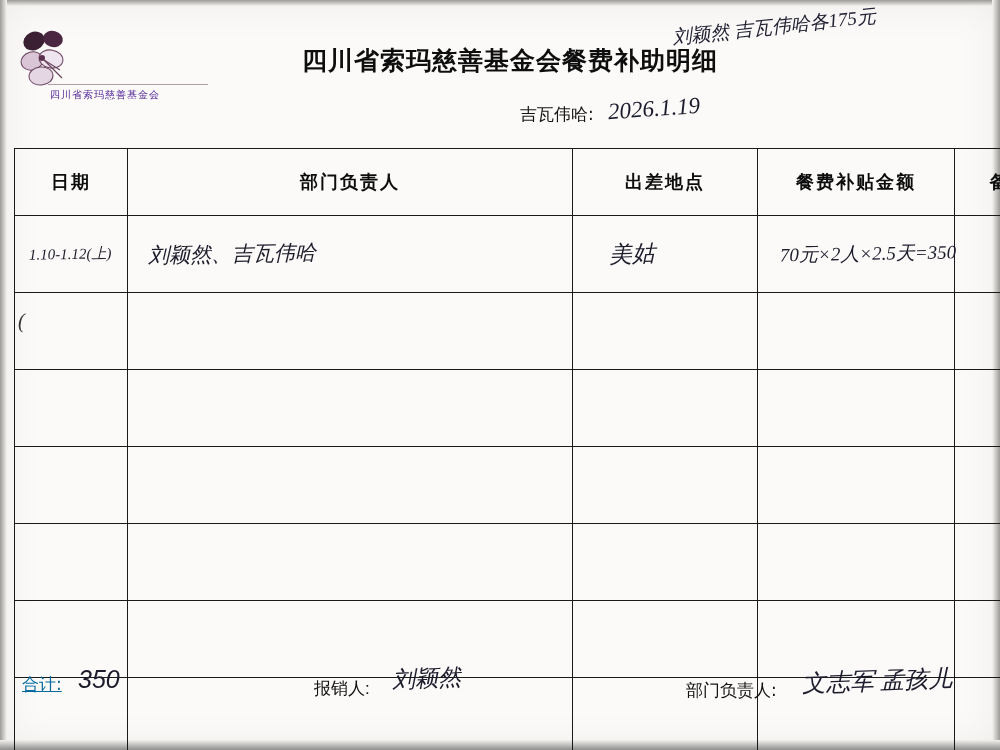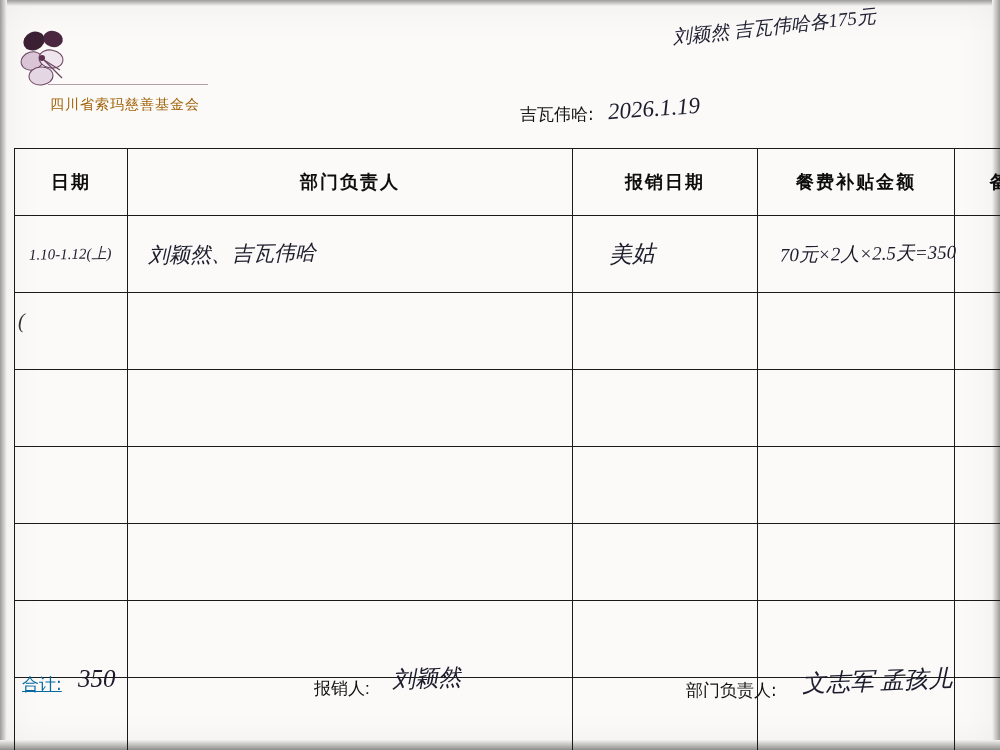--- a/index.html
+++ b/index.html
@@ -74,23 +74,23 @@
     font-family: "Liberation Serif", serif;
   }
   .logo-text .cn {
     font-family: "DejaVu Sans", sans-serif;
     font-weight: bold;
     font-size: 23px;
   }
   .logo-sub {
     position: absolute;
     left: 32px;
-    top: 70px;
-    font-size: 14px;
-    color: #a16207;
+    top: 62px;
+    font-size: 10px;
+    color: #4c1d95;
     letter-spacing: 1px;
     white-space: nowrap;
     font-family: "DejaVu Sans", sans-serif;
   }
   .logo-rule {
     position: absolute;
     left: 30px;
     top: 58px;
     width: 160px;
     height: 1px;
@@ -228,21 +228,21 @@
     font-size: 17px;
     font-family: "DejaVu Sans", sans-serif;
     color: #0369a1;
     text-decoration: underline;
   }
   .f-total-value {
     position: absolute;
     left: 64px;
     top: 10px;
     font-size: 25px;
-    font-family: Liberation Serif, serif;
+    font-family: Liberation Sans, sans-serif;
     color: #1b1b2c;
     font-style: italic;
   }
   .f-reporter-label {
     position: absolute;
     left: 300px;
     top: 22px;
     font-size: 17px;
     font-family: Liberation Sans, sans-serif;
     color: #111;
@@ -295,30 +295,31 @@
       <ellipse cx="31" cy="31" rx="12" ry="9" fill="#efe5ee" stroke="#6b4460" stroke-width="1" transform="rotate(10 31 31)"></ellipse>
       <ellipse cx="21" cy="48" rx="12" ry="9" fill="#e4d6e2" stroke="#6b4460" stroke-width="1" transform="rotate(-5 21 48)"></ellipse>
       <circle cx="22" cy="30" r="3" fill="#5b2f4e"></circle>
       <path d="M24 32 L42 50" stroke="#6b4460" stroke-width="1.2" fill="none"></path>
       <path d="M24 32 L40 42" stroke="#6b4460" stroke-width="1.2" fill="none"></path>
     </svg>
     <div class="logo-rule"></div>
     <div class="logo-sub">四川省索玛慈善基金会</div>
   </div>
 
+  <div class="doc-title">四川省索玛慈善基金会餐费补助明细</div>
   <div class="date-label">吉瓦伟哈:</div>
   <div class="date-value">2026.1.19</div>
   <div class="top-note">刘颖然 吉瓦伟哈各175元</div>
 
   <table class="tbl">
     <thead>
       <tr>
         <th class="c-date">日期</th>
         <th class="c-people">部门负责人</th>
-        <th class="c-place">报销日期</th>
+        <th class="c-place">出差地点</th>
         <th class="c-amount">餐费补贴金额</th>
         <th class="c-note">备注</th>
       </tr>
     </thead>
     <tbody>
       <tr>
         <td><span class="hw hw-date">1.10-1.12(上)</span></td>
         <td><span class="hw hw-people">刘颖然、吉瓦伟哈</span></td>
         <td><span class="hw hw-place">美姑</span></td>
         <td><span class="hw hw-amount">70元×2人×2.5天=350</span></td>

